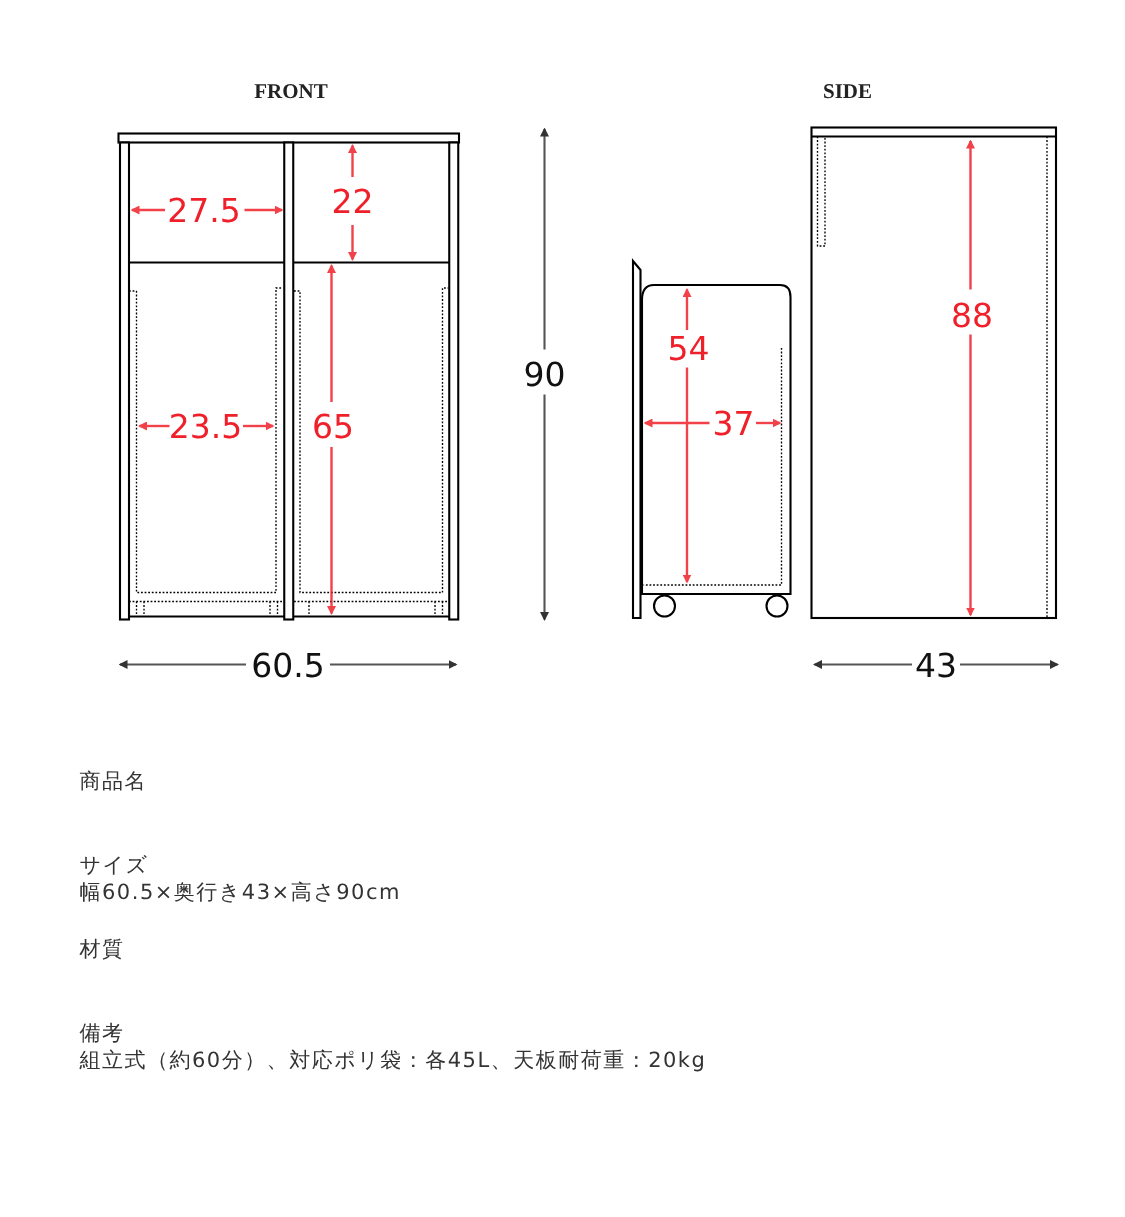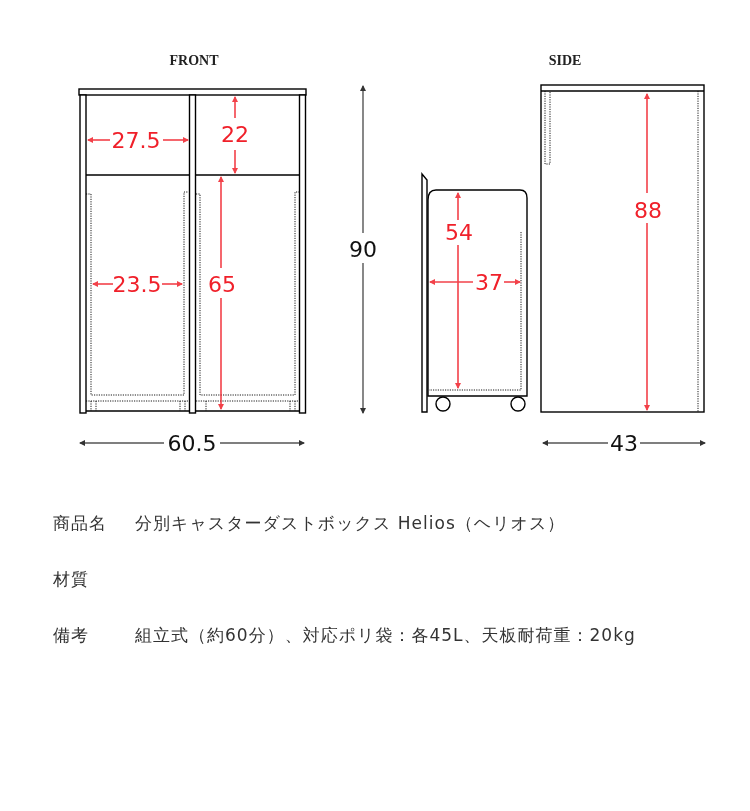--- a/index.html
+++ b/index.html
@@ -2,21 +2,21 @@
 <html><head>
   <meta charset="utf-8">
   <style>
     html, body { margin: 0; padding: 0; background: #ffffff; }
     body { width: 750px; height: 811px; position: relative; overflow: hidden; font-family: "DejaVu Sans", sans-serif; }
     #drawing { position: absolute; left: 0; top: 0; width: 750px; height: 480px; }
     .view-title { font-family: "Liberation Serif", "DejaVu Serif", serif; font-weight: bold; font-size: 14px; fill: #222; }
     .dim-red { font-family: "DejaVu Sans", sans-serif; font-size: 22px; fill: #f0202a; }
     .dim-black { font-family: "DejaVu Sans", sans-serif; font-size: 22px; fill: #111; }
     .spec-table { position: absolute; left: 53px; top: 512px; width: 680px; }
-    .spec-row { display: flex; height: 56px; align-items: flex-start; font-size: 17px; color: #333; letter-spacing: 1px; }
+    .spec-row { display: flex; height: 56px; align-items: flex-start; font-size: 14px; color: #333; letter-spacing: 1px; flex-direction: column; }
     .spec-label { width: 82px; flex: none; }
     .spec-value { flex: 1; }
   </style>
 </head>
 <body>
 
 <svg id="drawing" viewBox="0 0 750 480" xmlns="http://www.w3.org/2000/svg">
   <defs>
     <marker id="arrR" markerWidth="6" markerHeight="6" refX="5" refY="3" orient="auto" markerUnits="userSpaceOnUse">
       <path d="M0,0 L6,3 L0,6 z" fill="#f0202a"></path>
@@ -137,21 +137,24 @@
       <line x1="608" y1="443" x2="543" y2="443" marker-end="url(#arrK)"></line>
       <line x1="640" y1="443" x2="705" y2="443" marker-end="url(#arrK)"></line>
     </g>
     <text class="dim-black" x="624" y="451" text-anchor="middle">43</text>
   </g>
 </svg>
 
 <div class="spec-table">
   <div class="spec-row">
     <span class="spec-label">商品名</span>
-    <span class="spec-value">分別キャスターダストボックス Helios（ヘリオス）</span>
+  </div>
+  <div class="spec-row">
+    <span class="spec-label">サイズ</span>
+    <span class="spec-value">幅60.5×奥行き43×高さ90cm</span>
   </div>
   <div class="spec-row">
     <span class="spec-label">材質</span>
   </div>
   <div class="spec-row">
     <span class="spec-label">備考</span>
     <span class="spec-value">組立式（約60分）、対応ポリ袋：各45L、天板耐荷重：20kg</span>
   </div>
 </div>
 

